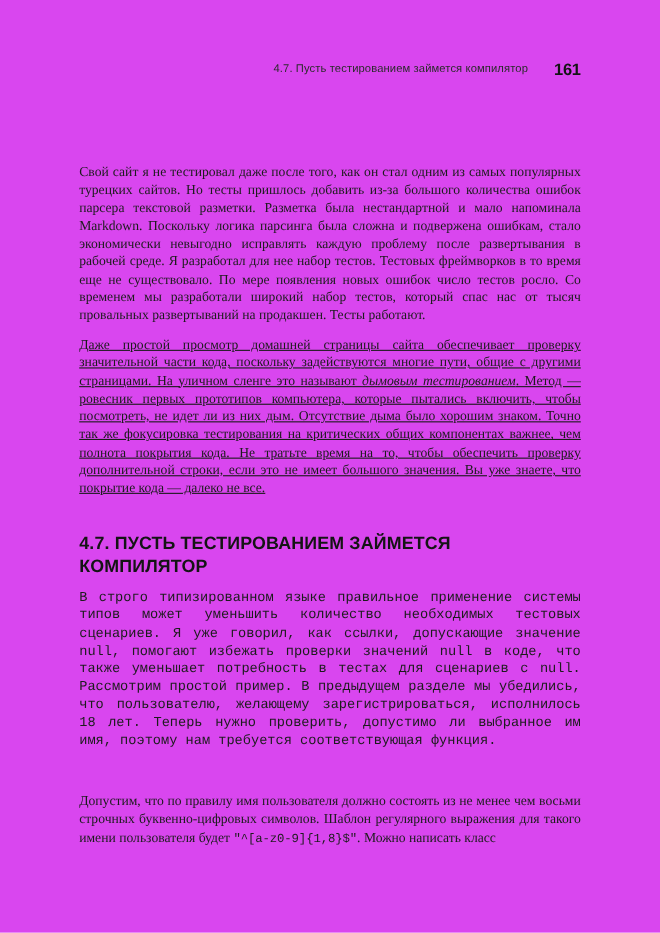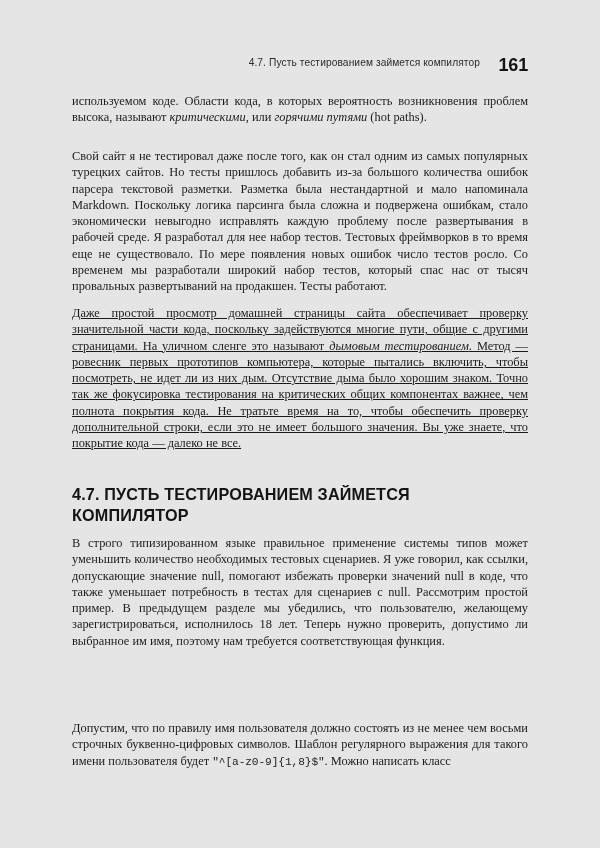--- a/index.html
+++ b/index.html
@@ -4,21 +4,21 @@
 <style>
   html, body {
     margin: 0;
     padding: 0;
     background: #ffffff;
   }
   .page {
     position: relative;
     width: 600px;
     height: 848px;
-    background: #e5e5e5;
+    background: #d946ef;
     overflow: hidden;
     font-family: "Liberation Serif", "DejaVu Serif", serif;
     color: #1a1a1a;
   }
 
   
   .running-head {
     position: absolute;
     left: 72px;
     top: 55px;
@@ -33,21 +33,21 @@
     font-size: 10.2px;
     letter-spacing: 0.1px;
     color: #2b2b2b;
     white-space: nowrap;
   }
   .running-head-folio {
     position: absolute;
     right: 0;
     top: 0;
     font-family: "Liberation Sans", "DejaVu Sans", sans-serif;
-    font-size: 18px;
+    font-size: 15px;
     font-weight: bold;
     color: #141414;
     letter-spacing: -0.2px;
   }
 
   
   .body-block {
     position: absolute;
     left: 72px;
     width: 456px;
@@ -92,37 +92,34 @@
 </head>
 <body>
 
 <div class="page">
 
   <div class="running-head">
     <div class="running-head-title">4.7. Пусть тестированием займется компилятор</div>
     <div class="running-head-folio">161</div>
   </div>
 
-  <div class="body-block" style="top:93px;">
-    <p class="para"><span>используемом коде. Области кода, в которых вероятность возникновения проблем высока, называют </span><span class="i">критическими</span><span>, или </span><span class="i">горячими путями</span><span> (hot paths).</span></p>
-  </div>
 
   <div class="body-block" style="top:148px;">
     <p class="para">Свой сайт я не тестировал даже после того, как он стал одним из самых популярных турецких сайтов. Но тесты пришлось добавить из-за большого количества ошибок парсера текстовой разметки. Разметка была нестандартной и мало напоминала Markdown. Поскольку логика парсинга была сложна и подвержена ошибкам, стало экономически невыгодно исправлять каждую проблему после развертывания в рабочей среде. Я разработал для нее набор тестов. Тестовых фреймворков в то время еще не существовало. По мере появления новых ошибок число тестов росло. Со временем мы разработали широкий набор тестов, который спас нас от тысяч провальных развертываний на продакшен. Тесты работают.</p>
   </div>
 
   <div class="body-block" style="top:305px;text-decoration:underline;">
     <p class="para"><span>Даже простой просмотр домашней страницы сайта обеспечивает проверку значительной части кода, поскольку задействуются многие пути, общие с другими страницами. На уличном сленге это называют </span><span class="i">дымовым тестированием</span><span>. Метод — ровесник первых прототипов компьютера, которые пытались включить, чтобы посмотреть, не идет ли из них дым. Отсутствие дыма было хорошим знаком. Точно так же фокусировка тестирования на критических общих компонентах важнее, чем полнота покрытия кода. Не тратьте время на то, чтобы обеспечить проверку дополнительной строки, если это не имеет большого значения. Вы уже знаете, что покрытие кода — далеко не все.</span></p>
   </div>
 
   <div class="body-block" style="top:484px;">
     <h2 class="section-heading">4.7. Пусть тестированием займется компилятор</h2>
   </div>
 
-  <div class="body-block" style="top:535px;">
+  <div class="body-block" style="top:535px;font-family:Liberation Mono, monospace;">
     <p class="para">В строго типизированном языке правильное применение системы типов может уменьшить количество необходимых тестовых сценариев. Я уже говорил, как ссылки, допускающие значение null, помогают избежать проверки значений null в коде, что также уменьшает потребность в тестах для сценариев с null. Рассмотрим простой пример. В предыдущем разделе мы убедились, что пользователю, желающему зарегистрироваться, исполнилось 18 лет. Теперь нужно проверить, допустимо ли выбранное им имя, поэтому нам требуется соответствующая функция.</p>
   </div>
 
 
   <div class="body-block" style="top:720px;">
     <p class="para"><span>Допустим, что по правилу имя пользователя должно состоять из не менее чем восьми строчных буквенно-цифровых символов. Шаблон регулярного выражения для такого имени пользователя будет </span><span class="mono">"^[a-z0-9]{1,8}$"</span><span>. Можно написать класс</span></p>
   </div>
 
 </div>
 

